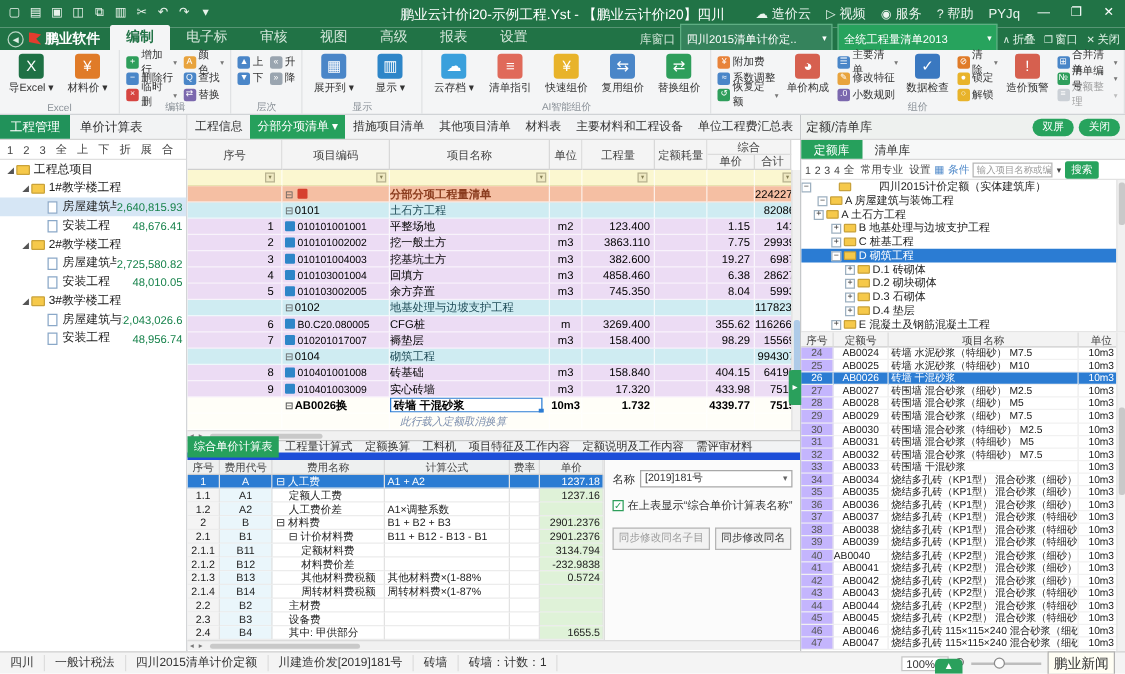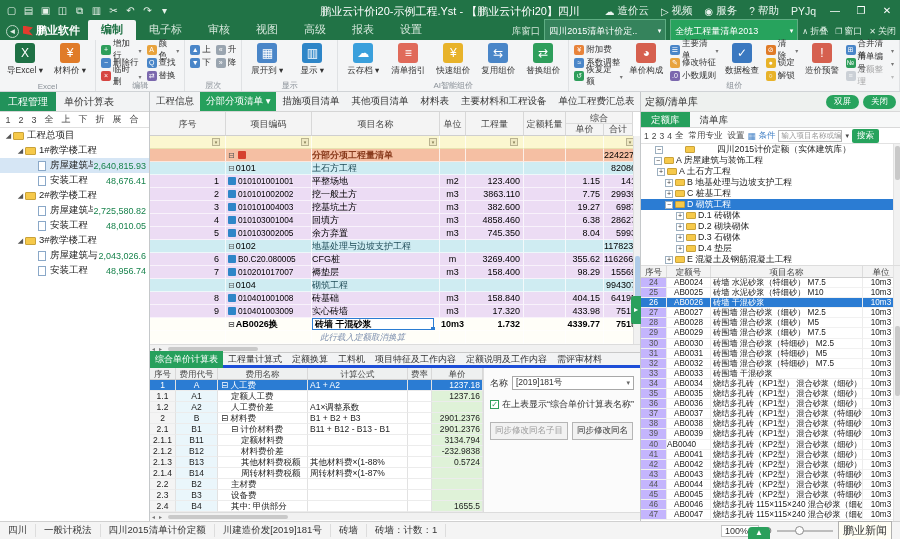--- a/index.html
+++ b/index.html
@@ -97,21 +97,21 @@
   .funnel{display:inline-block;width:8px;height:8px;border:1px solid #b9b390;background:#efe9c2;font-size:5px;line-height:6px;text-align:center;color:#857f55;float:right;margin:2px 2px 0 0;}
   .hint-txt{font-style:italic;color:#7d8fae;font-size:8.5px;}
   .edit-box{display:inline-block;width:122px;height:12px;border:1px solid #2b7cd3;background:#fff;font-weight:bold;font-size:9px;line-height:11px;padding:0 2px;position:relative;margin-top:0px;}
   .edit-box::after{content:"";position:absolute;right:-2px;bottom:-2px;width:4px;height:4px;background:#2b7cd3;}
   #mg-vscroll{position:absolute;right:0;top:24px;width:7px;height:208px;background:#f1f1f1;border-left:1px solid #e0e0e0;}
   #mg-vthumb{position:absolute;left:1px;top:120px;width:5px;height:60px;background:#aecbe8;border-radius:2px;}
   #mg-hscroll{left:150px;top:344px;width:490px;height:8px;background:#f1f1f1;border-top:1px solid #dcdcdc;font-size:6px;color:#777;display:flex;align-items:center;}
   .hs-thumb{height:4px;background:#c9c9c9;border-radius:2px;}
 
   
-  #bottom-tabs{left:150px;top:352px;width:490px;height:16px;background:#f2f3f4;border-top:1px solid #c9c9c9;border-bottom:3px solid #1d4ed8;display:flex;align-items:center;}
+  #bottom-tabs{left:150px;top:352px;width:490px;height:16px;background:#f2f3f4;border-top:1px solid #c9c9c9;border-bottom:6px solid #1d4ed8;display:flex;align-items:center;}
   .b-tab{padding:2px 5px;font-size:9px;color:#333;white-space:nowrap;}
   .b-tab.active{background:#26a05c;color:#fff;}
   #bottom-grid{left:150px;top:368px;width:333px;height:144px;overflow:hidden;background:#fff;}
   .bh{display:flex;height:12px;background:#eef0f0;border-bottom:1px solid #cfcfcf;font-size:8.5px;color:#444;}
   .bh>div{border-right:1px solid #d8d8d8;text-align:center;line-height:12px;overflow:hidden;}
   .b-sn{width:26px;flex:none;}
   .b-code{width:42px;flex:none;}
   .b-name{width:90px;flex:none;}
   .b-formula{width:100px;flex:none;}
   .b-rate{width:24px;flex:none;}
@@ -893,31 +893,31 @@
         <span style="color: rgb(74, 134, 200);">▦</span>
         <span style="color: rgb(74, 134, 200);">条件</span>
         <div id="rp-search">输入项目名称或编号</div>
         <span style="font-size: 7px;">▾</span>
         <span id="rp-search-btn">搜索</span>
       </div>
     <div id="rp-tree">
       <div class="vscroll" style="height:122px;">
           <div class="vthumb" style="top:2px;height:34px;"></div>
         </div>
-    <div class="rtree-row" style="padding-left: 14px; gap: 20px;">
+    <div class="rtree-row" style="padding-left: 0; gap: 20px;">
           <span class="rexp">−</span>
           <span class="rfolder"></span>
           <span class="nowrap">四川2015计价定额（实体建筑库）</span>
         </div>
         <div class="rtree-row" style="padding-left: 13px;">
           <span class="rexp">−</span>
           <span class="rfolder"></span>
           <span class="nowrap">A 房屋建筑与装饰工程</span>
         </div>
-        <div class="rtree-row" style="padding-left: 16px;">
+        <div class="rtree-row" style="padding-left: 10px;">
           <span class="rexp">+</span>
           <span class="rfolder"></span>
           <span class="nowrap">A 土石方工程</span>
         </div>
         <div class="rtree-row" style="padding-left: 24px;">
           <span class="rexp">+</span>
           <span class="rfolder"></span>
           <span class="nowrap">B 地基处理与边坡支护工程</span>
         </div>
         <div class="rtree-row" style="padding-left: 24px;">

